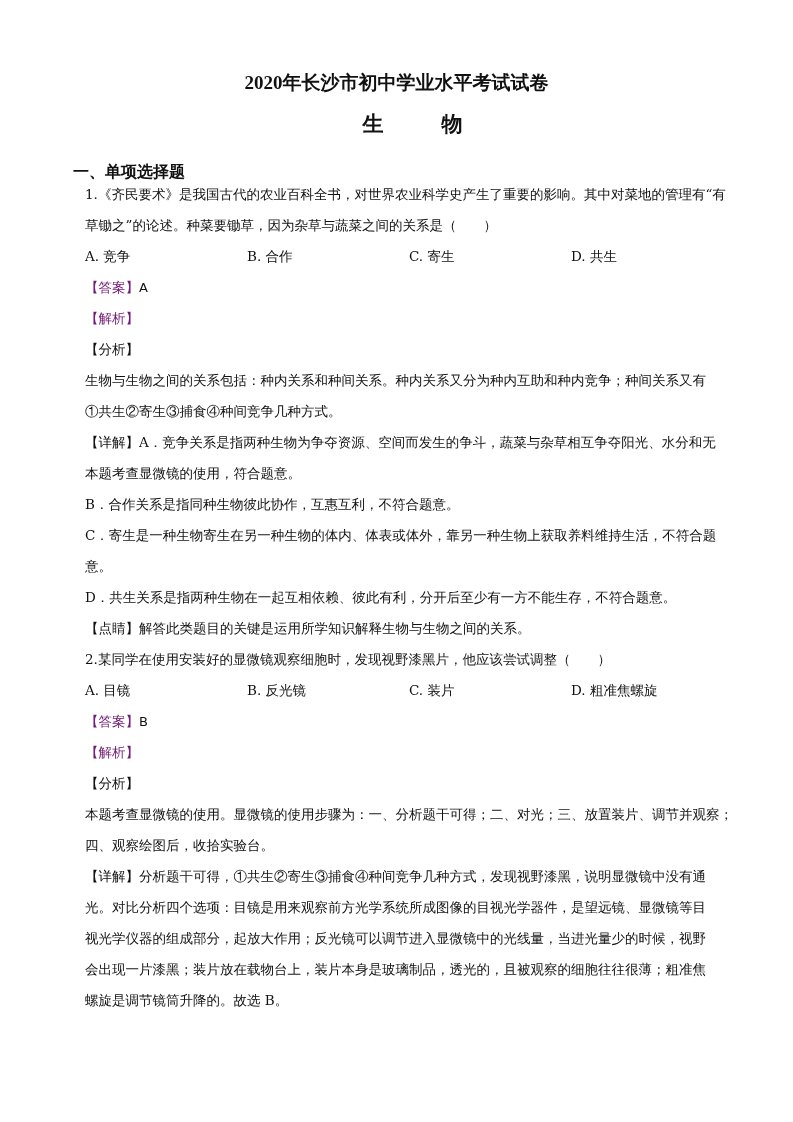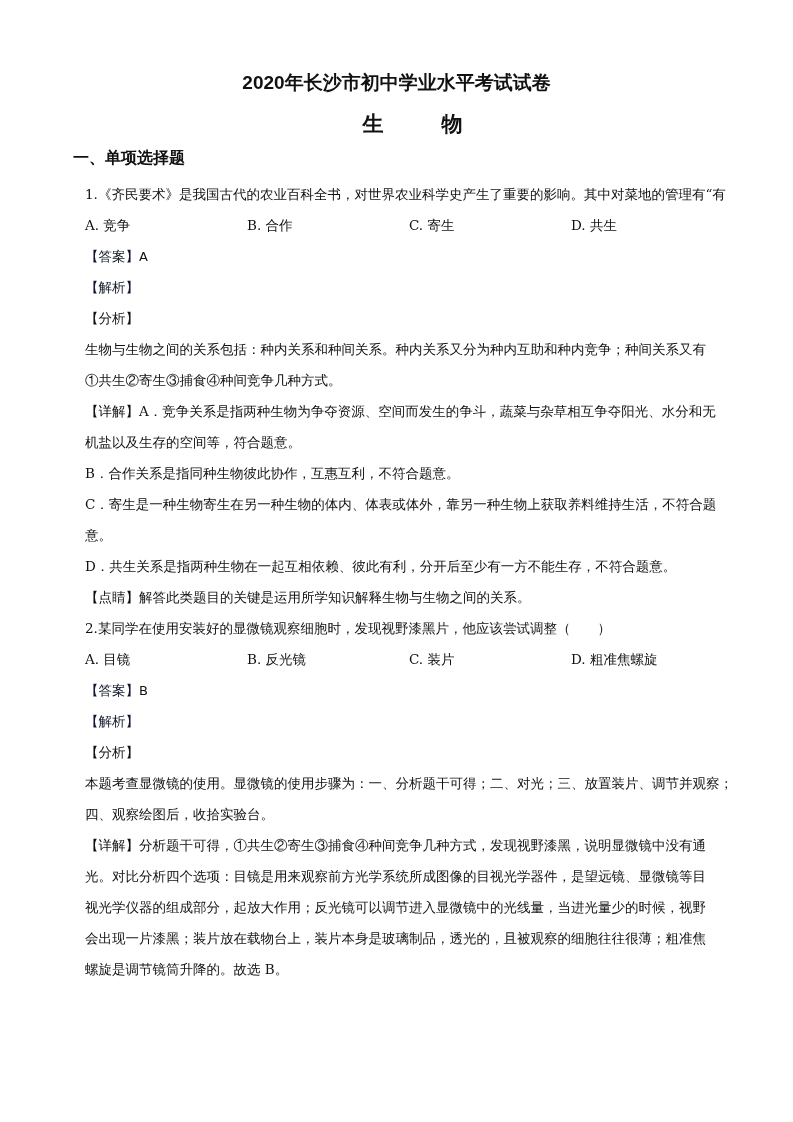--- a/index.html
+++ b/index.html
@@ -5,77 +5,78 @@
     html, body { margin: 0; padding: 0; background: #ffffff; }
     body {
       width: 793px; height: 1122px; position: relative; overflow: hidden;
       font-family: "DejaVu Serif", "Liberation Serif", serif;
       color: #111111;
     }
     .page { position: absolute; left: 0; top: 0; width: 793px; height: 1122px; }
     .title {
       position: absolute; left: 0; width: 793px; top: 70px;
       text-align: center; font-size: 19px; font-weight: bold;
-      font-family: Liberation Sans, sans-serif;
+      font-family: Liberation Serif, serif;
       letter-spacing: 0px;
     }
     .subject {
       position: absolute; left: 0; width: 793px; top: 110px;
       text-align: center; font-size: 21px; font-weight: bold;
       font-family: "DejaVu Sans", "Liberation Sans", sans-serif;
       padding-left: 16px;
     }
     .subject span { display: inline-block; }
     .subject .gap { width: 58px; }
     .section {
-      position: absolute; left: 73px; top: 148px;
+      position: absolute; left: 73px; top: 162px;
       font-size: 16px; font-weight: bold;
       font-family: "DejaVu Sans", "Liberation Sans", sans-serif;
     }
     .body {
       position: absolute; left: 85px; top: 179px; width: 650px;
       font-size: 13.5px; line-height: 31px;
     }
     .line { height: 31px; white-space: nowrap; overflow: visible; }
     .opts { position: relative; height: 31px; }
     .opt { position: absolute; top: 0; white-space: nowrap; }
     .opt:nth-child(1) { left: 0; }
     .opt:nth-child(2) { left: 162px; }
     .opt:nth-child(3) { left: 324px; }
     .opt:nth-child(4) { left: 486px; }
-    .tag-blue { color: #0f172a; }
+    .tag-blue { color: #701a75; }
     .latin { font-family: "DejaVu Sans", "Liberation Sans", sans-serif; font-size: 13px; }
   </style>
 </head>
 <body>
 
 <div class="page">
   <div class="title">2020年长沙市初中学业水平考试试卷</div>
   <div class="subject">
     <span>生</span><span class="gap"></span><span>物</span>
   </div>
   <div class="section">一、单项选择题</div>
 
   <div class="body">
 
     <div>
       <div class="line">1.《齐民要术》是我国古代的农业百科全书，对世界农业科学史产生了重要的影响。其中对菜地的管理有“有</div>
+      <div class="line">草锄之”的论述。种菜要锄草，因为杂草与蔬菜之间的关系是（　　）</div>
       <div class="opts">
         <span class="opt">A.  竞争</span>
         <span class="opt">B.  合作</span>
         <span class="opt">C.  寄生</span>
         <span class="opt">D.  共生</span>
       </div>
       <div class="line"><span class="tag-blue">【答案】</span><span class="latin">A</span></div>
       <div class="line tag-blue">【解析】</div>
       <div class="line">【分析】</div>
       <div class="line">生物与生物之间的关系包括：种内关系和种间关系。种内关系又分为种内互助和种内竞争；种间关系又有</div>
       <div class="line">①共生②寄生③捕食④种间竞争几种方式。</div>
       <div class="line">【详解】A．竞争关系是指两种生物为争夺资源、空间而发生的争斗，蔬菜与杂草相互争夺阳光、水分和无</div>
-      <div class="line">机盐以及生存的空间等，符合题意。</div>
+      <div class="line">本题考查显微镜的使用，符合题意。</div>
       <div class="line">B．合作关系是指同种生物彼此协作，互惠互利，不符合题意。</div>
       <div class="line">C．寄生是一种生物寄生在另一种生物的体内、体表或体外，靠另一种生物上获取养料维持生活，不符合题</div>
       <div class="line">意。</div>
       <div class="line">D．共生关系是指两种生物在一起互相依赖、彼此有利，分开后至少有一方不能生存，不符合题意。</div>
       <div class="line">【点睛】解答此类题目的关键是运用所学知识解释生物与生物之间的关系。</div>
     </div>
 
     <div>
       <div class="line">2.某同学在使用安装好的显微镜观察细胞时，发现视野漆黑片，他应该尝试调整（　　）</div>
       <div class="opts">

